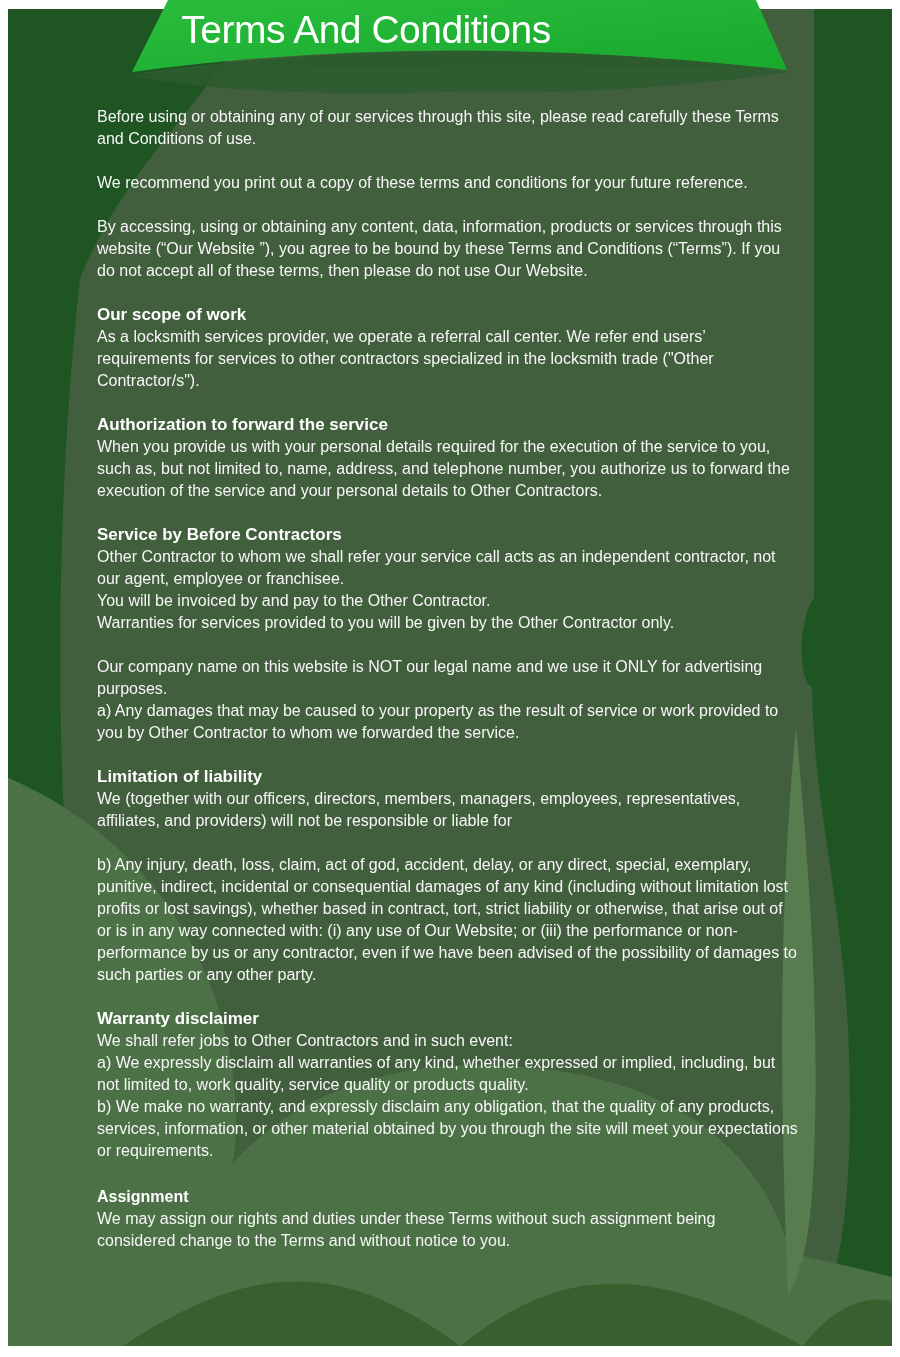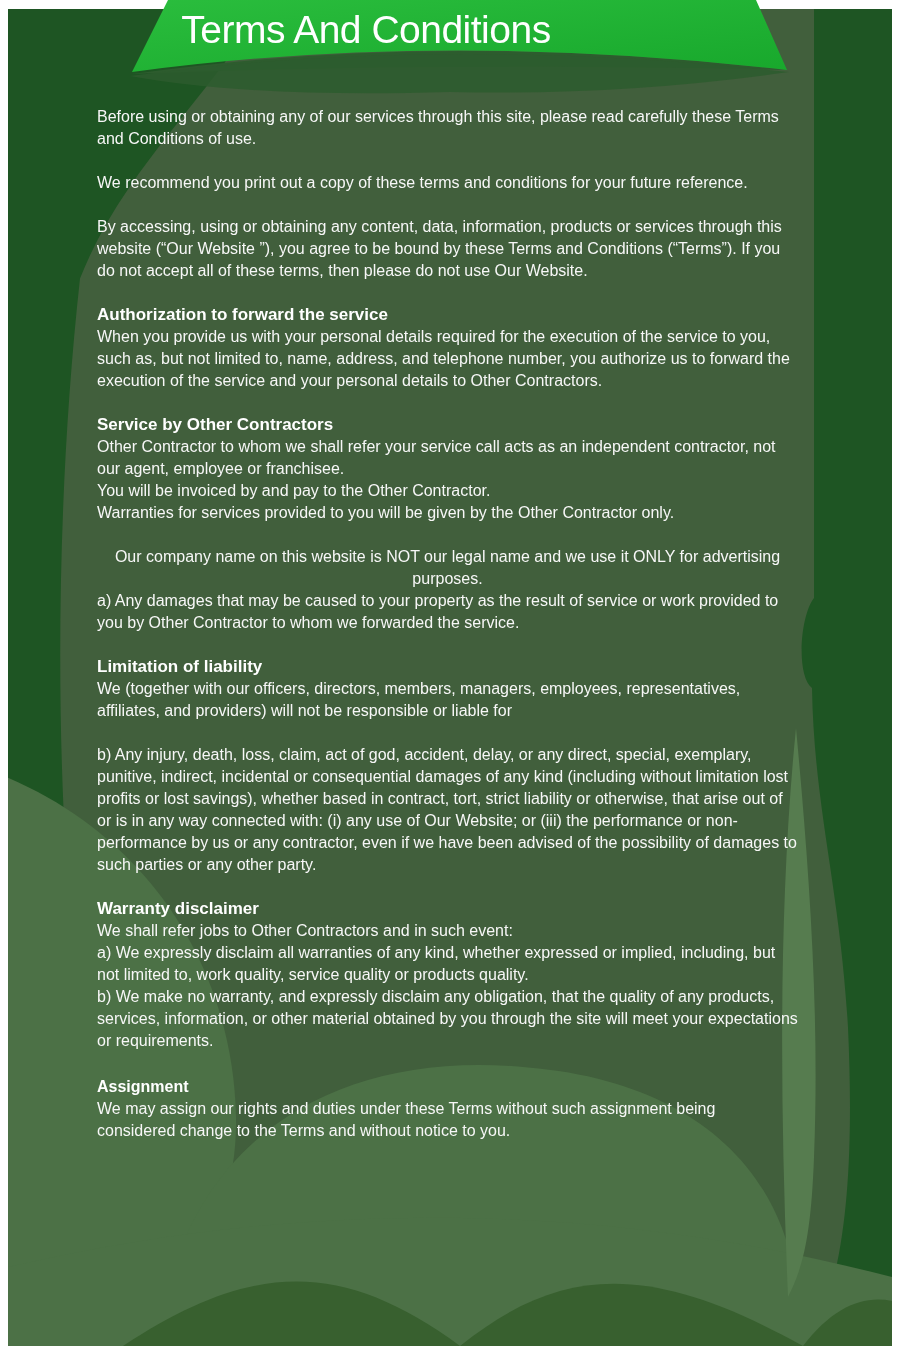--- a/index.html
+++ b/index.html
@@ -19,21 +19,21 @@
   .bg-svg{position:absolute;left:0;top:0;width:100%;height:100%;display:block;}
   .content{
     position:relative;
     z-index:3;
     padding:97px 94px 0 89px;
     color:#f7f7f7;
     font-size:16px;
     line-height:22px;
   }
   .block{margin:0 0 22px 0;}
-  .block.no-gap{margin-bottom:0;text-align:center;}
+  .block.no-gap{margin-bottom:0;}
   .block p{margin:0;white-space:pre-line;}
   .block h2{
     margin:0;
     font-size:17px;
     line-height:22px;
     font-weight:bold;
     color:#ffffff;
   }
   .block h2.plain{font-weight:bold;font-size:16px;margin-top:24px;}
   .banner{
@@ -89,28 +89,32 @@
     </div>
 
     <div class="block">
       <p>We recommend you print out a copy of these terms and conditions for your future reference.</p>
     </div>
 
     <div class="block">
       <p>By accessing, using or obtaining any content, data, information, products or services through this website (“Our Website ”), you agree to be bound by these Terms and Conditions (“Terms”). If you do not accept all of these terms, then please do not use Our Website.</p>
     </div>
 
+    <div class="block">
+      <h2>Our scope of work</h2>
+      <p>As a locksmith services provider, we operate a referral call center. We refer end users’ requirements for services to other contractors specialized in the locksmith trade ("Other Contractor/s").</p>
+    </div>
 
     <div class="block">
       <h2>Authorization to forward the service</h2>
       <p>When you provide us with your personal details required for the execution of the service to you, such as, but not limited to, name, address, and telephone number, you authorize us to forward the execution of the service and your personal details to Other Contractors.</p>
     </div>
 
     <div class="block">
-      <h2>Service by Other Contractors</h2>
+      <h2>Service by Before Contractors</h2>
       <p>Other Contractor to whom we shall refer your service call acts as an independent contractor, not our agent, employee or franchisee.
 You will be invoiced by and pay to the Other Contractor.
 Warranties for services provided to you will be given by the Other Contractor only.</p>
     </div>
 
     <div class="block no-gap">
       <p>Our company name on this website is NOT our legal name and we use it ONLY for advertising purposes.</p>
     </div>
 
     <div class="block">

